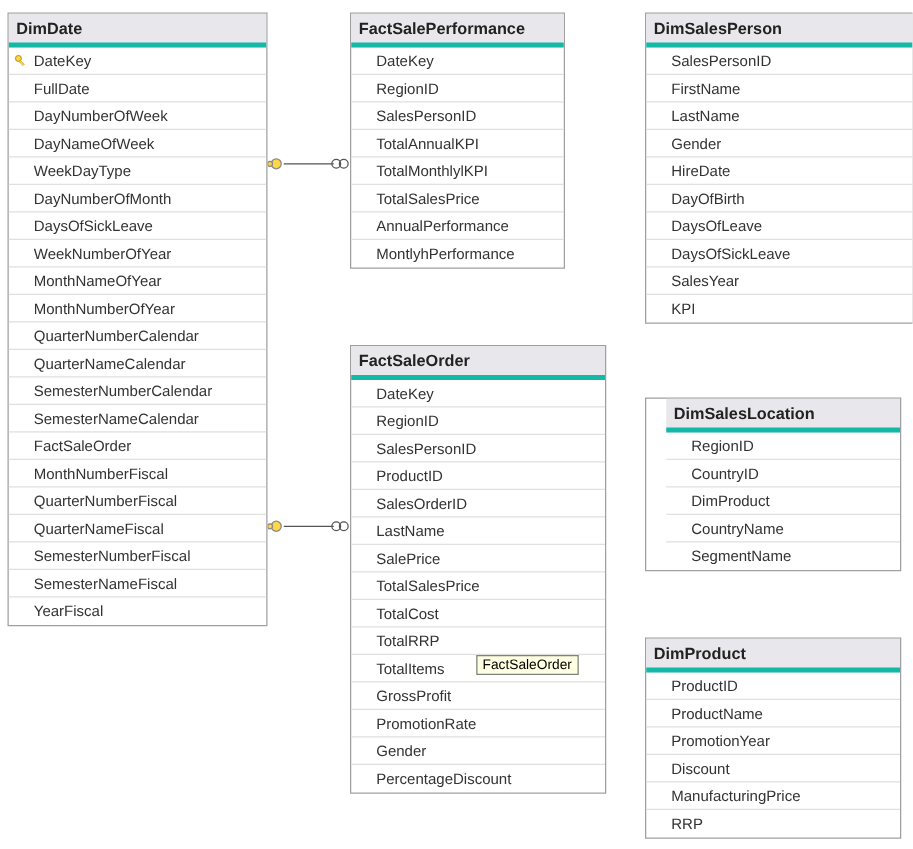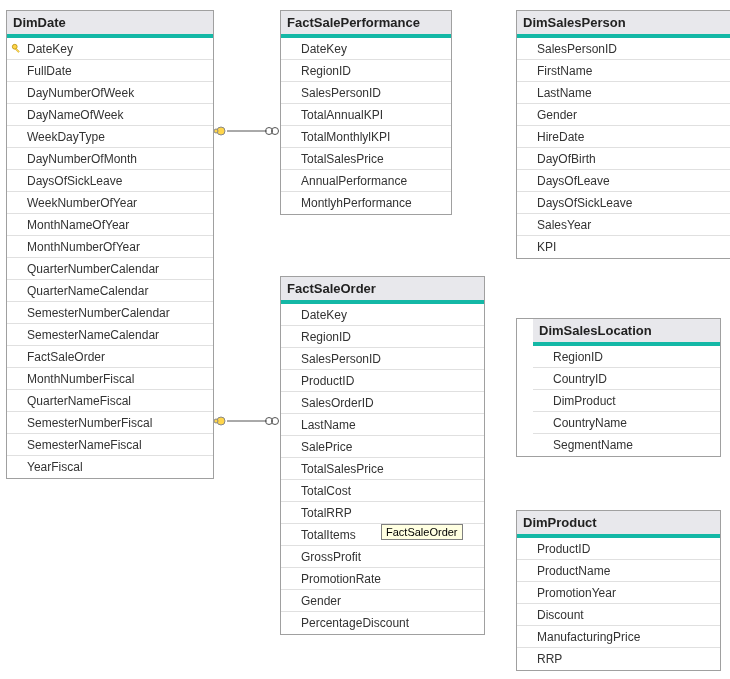--- a/index.html
+++ b/index.html
@@ -155,20 +155,24 @@
       <div class="row">
         <div class="key-cell"></div>
         <div class="col-name">FactSaleOrder</div>
       </div>
       <div class="row">
         <div class="key-cell"></div>
         <div class="col-name">MonthNumberFiscal</div>
       </div>
       <div class="row">
         <div class="key-cell"></div>
+        <div class="col-name">QuarterNumberFiscal</div>
+      </div>
+      <div class="row">
+        <div class="key-cell"></div>
         <div class="col-name">QuarterNameFiscal</div>
       </div>
       <div class="row">
         <div class="key-cell"></div>
         <div class="col-name">SemesterNumberFiscal</div>
       </div>
       <div class="row">
         <div class="key-cell"></div>
         <div class="col-name">SemesterNameFiscal</div>
       </div>

